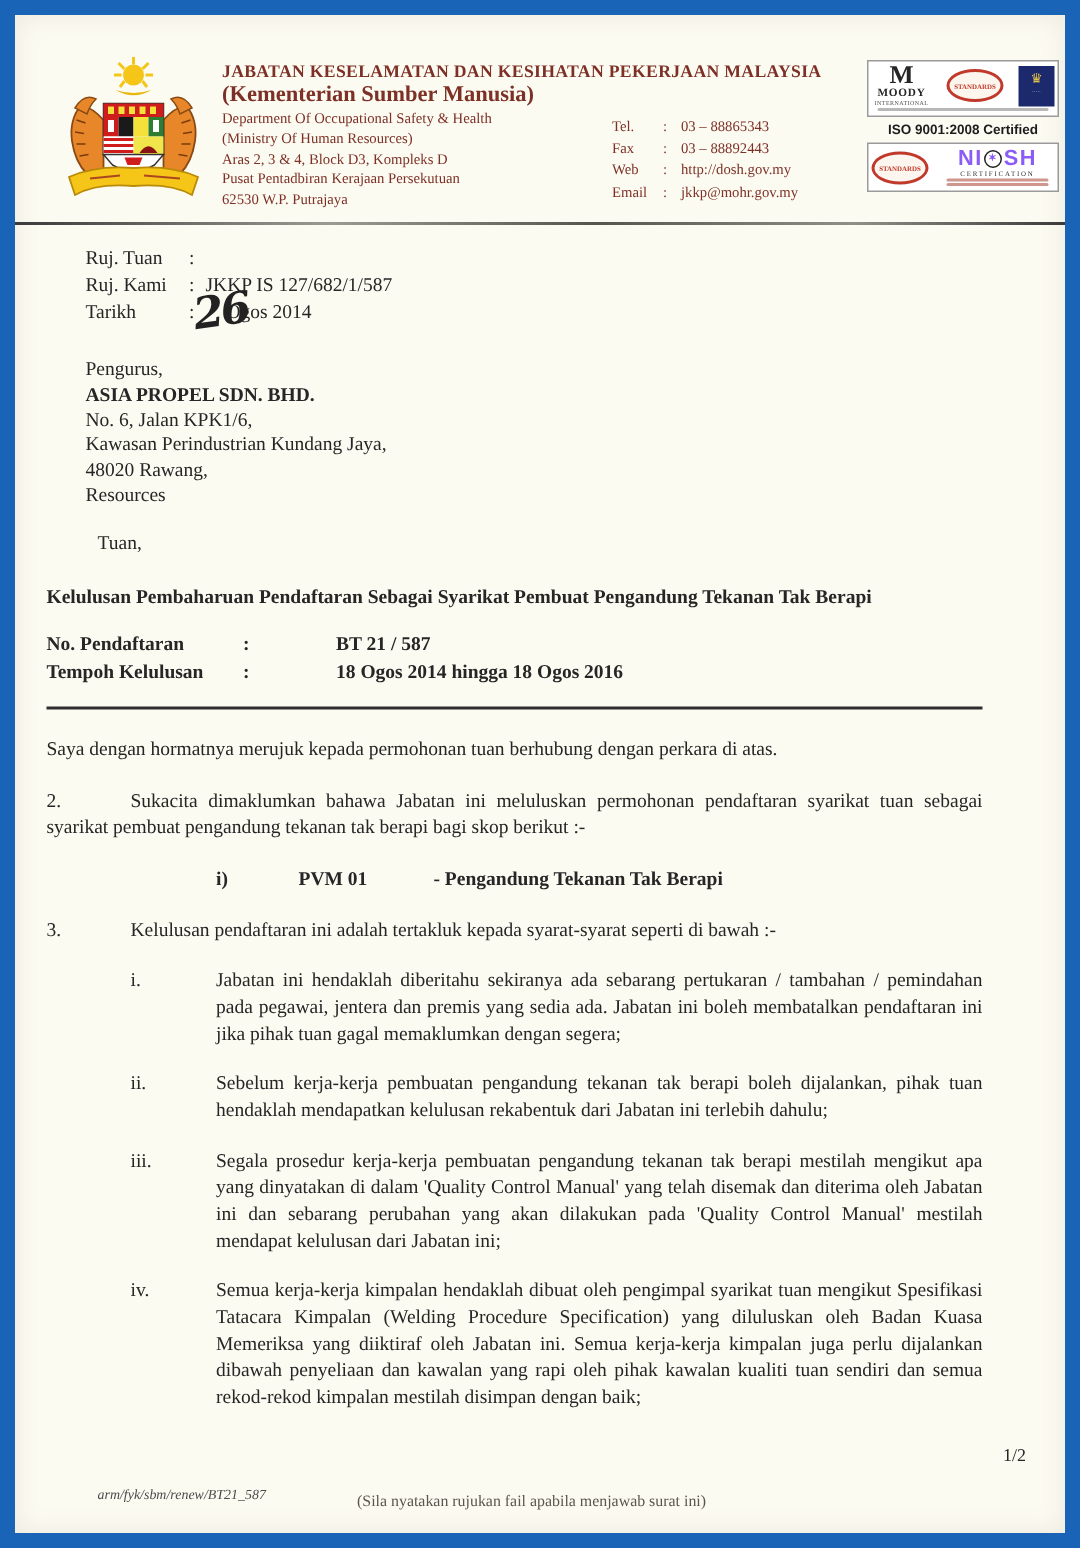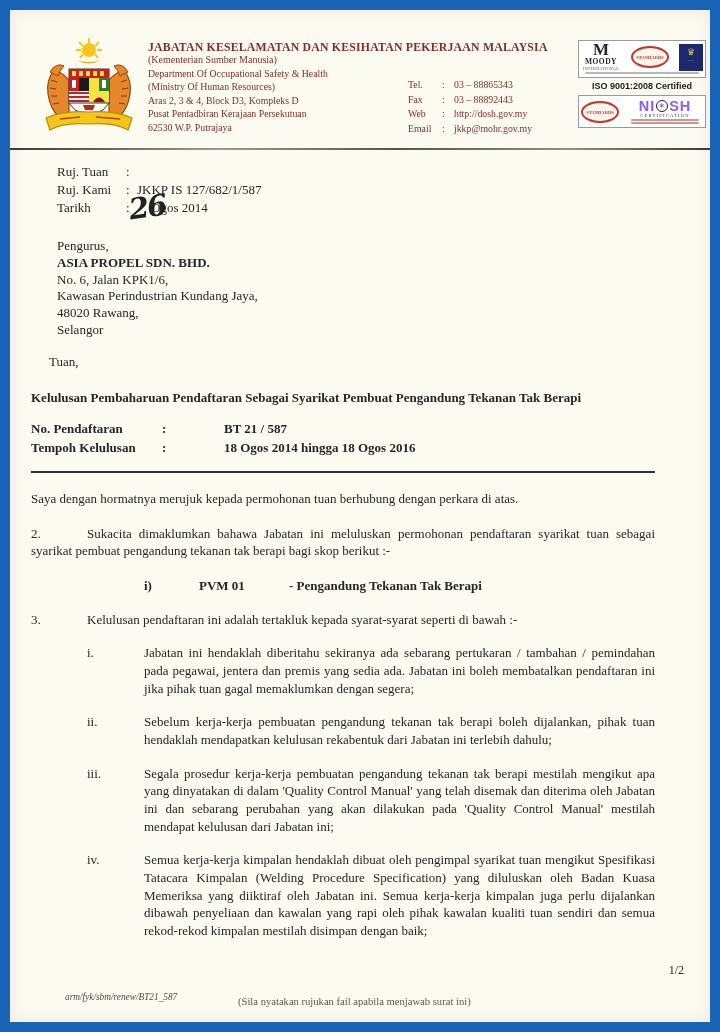--- a/index.html
+++ b/index.html
@@ -12,21 +12,21 @@
     position:relative; width:700px; height:1012px;
     background:#fcfbf2; color:#262626; overflow:hidden;
     box-shadow: inset 0 0 18px rgba(120,110,80,.12);
   }
 
   
   .letterhead { position:absolute; top:0; left:0; right:0; height:140px; }
   .crest { position:absolute; left:26px; top:26px; width:106px; height:106px; }
   .lh-block { position:absolute; left:138px; top:30px; width:430px; color:#7d3026; }
   .lh-title { font-weight:bold; font-size:11.8px; line-height:1.2; letter-spacing:.2px; }
-  .lh-ministry { font-weight:normal; font-size:10px; line-height:1.25; }
+  .lh-ministry { font-weight:bold; font-size:15px; line-height:1.25; }
   .lh-small { font-size:9.8px; line-height:1.38; }
   .contact { position:absolute; left:398px; top:68px; color:#7d3026; font-size:9.8px; line-height:1.5; }
   .contact-row span { display:inline-block; }
   .c-label { width:34px; }
   .c-colon { width:12px; }
 
   .badges { position:absolute; right:4px; top:30px; width:128px; }
   .badge-box { background:#fff; border:1px solid #9a9a9a; box-sizing:border-box; padding:2px; }
   .badge-row { display:flex; align-items:center; justify-content:space-between; }
   .moody { text-align:center; width:40px; }
@@ -66,21 +66,21 @@
   .r-colon { width:11px; }
   .handwritten {
     position:absolute; left:72px; top:24px; font-size:29px; color:#222;
     font-style:italic; font-family:"DejaVu Serif",serif; transform:rotate(-8deg);
     font-weight:bold; letter-spacing:-2px;
   }
   .tarikh-val { padding-left:14px; }
 
   .recipient { margin:21px 0 0 26px; line-height:1.3; }
   .recipient .bold { font-weight:bold; }
-  .salutation { margin:15px 0 0 18px; }
+  .salutation { margin:15px 0 0 34px; }
 
   .subject { margin:19px 0 2px 0; font-weight:bold; text-align:justify; line-height:1.4; }
 
   .regtable { margin:13px 0 13px 0; font-weight:bold; line-height:1.45; }
   .regtable span { display:inline-block; }
   .g-label { width:131px; }
   .g-colon { width:62px; }
 
   .rule { margin-top:13px; height:2px; background:#2e2e2e; }
 
@@ -256,21 +256,21 @@
         </div>
         <span class="handwritten">26</span>
       </div>
 
       <div class="recipient">
         <div>Pengurus,</div>
         <div class="bold">ASIA PROPEL SDN. BHD.</div>
         <div>No. 6, Jalan KPK1/6,</div>
         <div>Kawasan Perindustrian Kundang Jaya,</div>
         <div>48020 Rawang,</div>
-        <div>Selangor</div>
+        <div>Resources</div>
       </div>
 
       <div class="salutation">Tuan,</div>
 
       <div class="subject">Kelulusan Pembaharuan Pendaftaran Sebagai Syarikat Pembuat Pengandung Tekanan Tak Berapi</div>
 
       <div class="regtable">
         <div>
           <span class="g-label">No. Pendaftaran</span><span class="g-colon">:</span><span>BT 21 / 587</span>
         </div>

